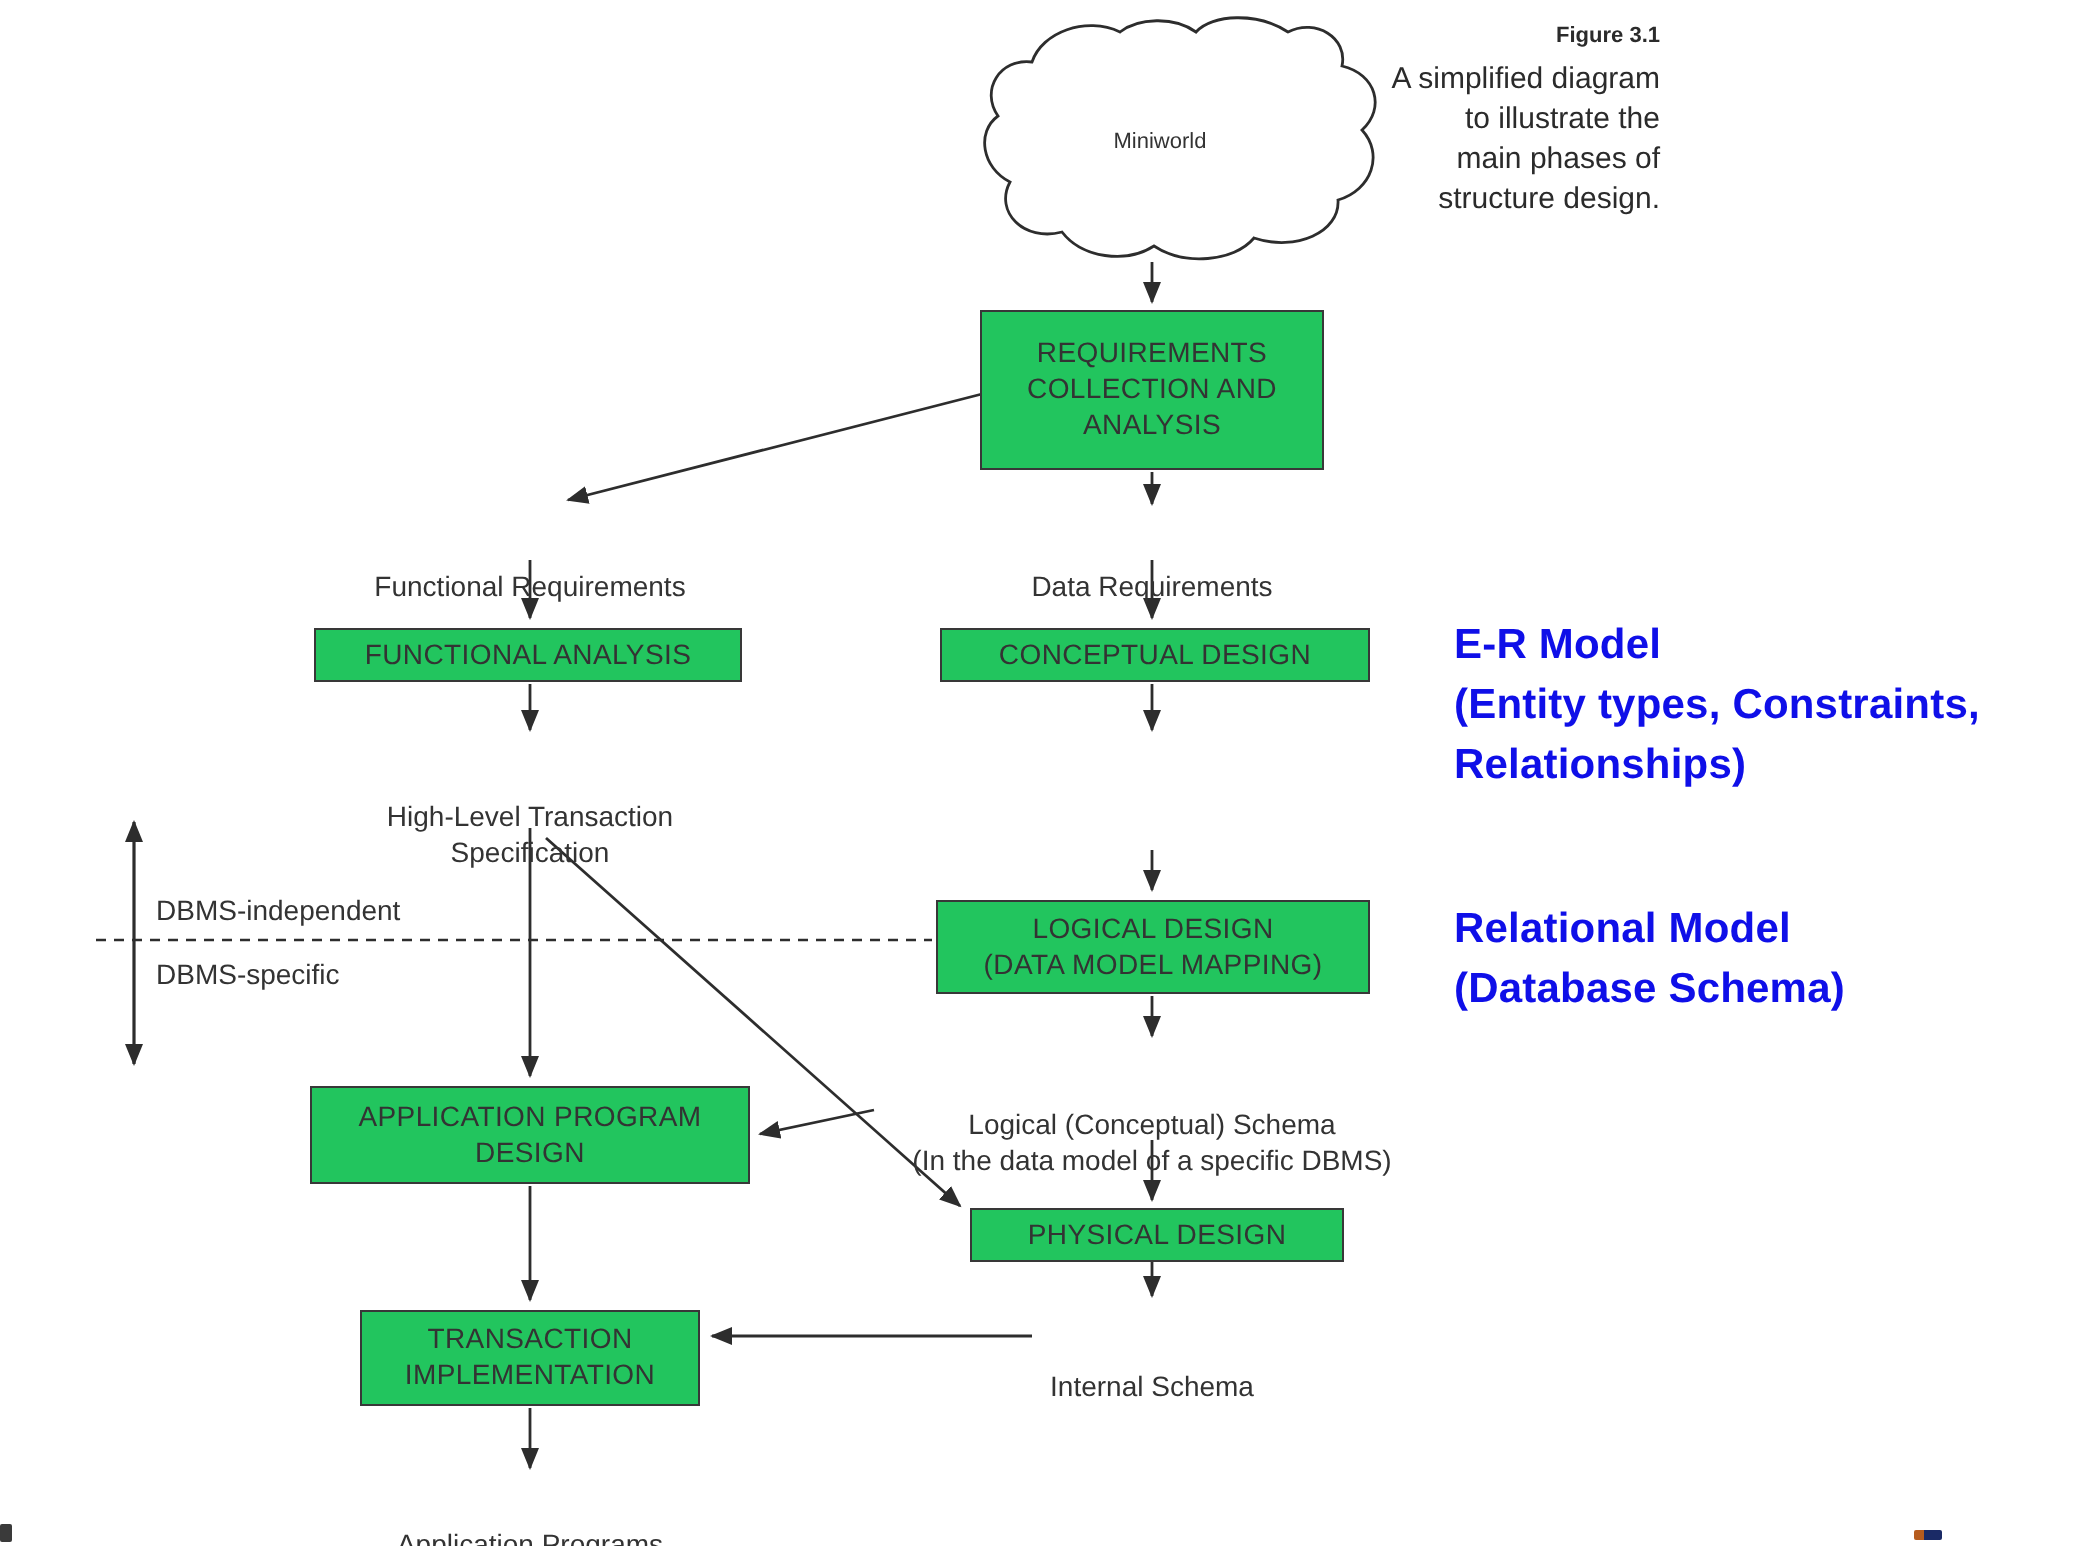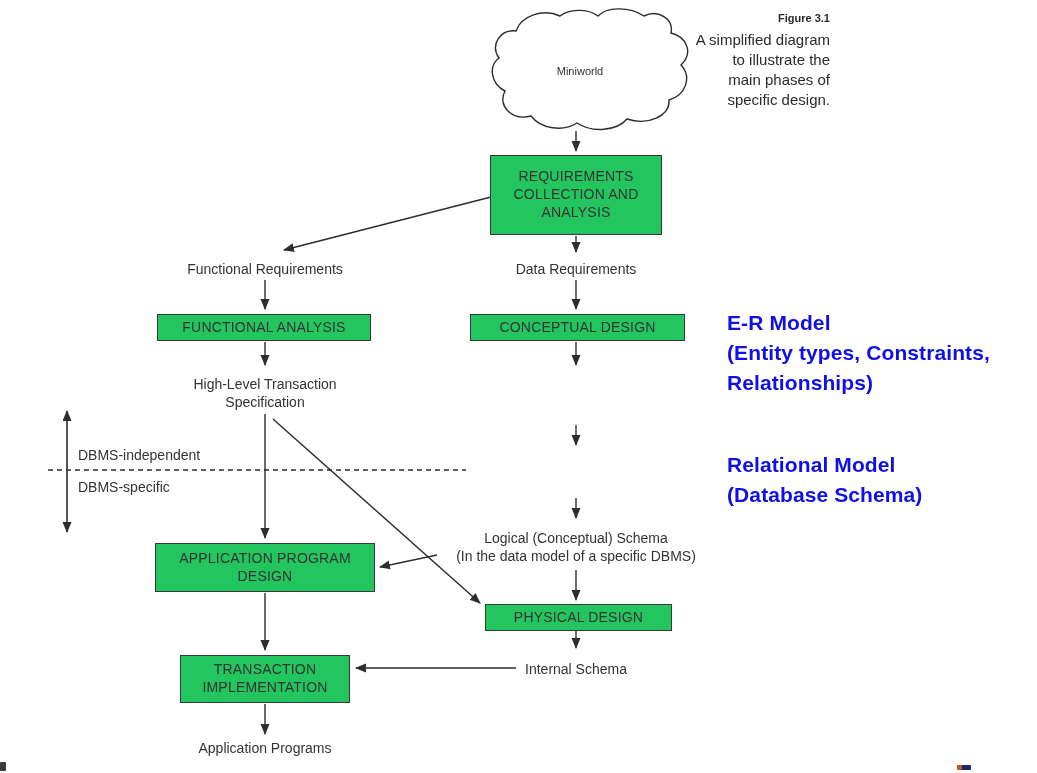--- a/index.html
+++ b/index.html
@@ -23,21 +23,21 @@
     white-space:pre-line;
     color:#333;
     box-sizing:border-box;
   }
   .lbl{
     position:absolute;z-index:2;
     font-size:14px;line-height:1.3;
     text-align:center;white-space:pre-line;color:#333;
   }
   .lbl.left{text-align:left;transform:none;}
-  .center{transform:translateX(-50%);}
+  .center{transform:translateX(-50%);margin-top:24px;}
   .caption{
     position:absolute;z-index:2;right:207px;top:8px;
     text-align:right;font-size:15px;line-height:20px;color:#2b2b2b;
   }
   .caption .cap-title{font-weight:700;font-size:11px;margin-bottom:2px;}
   .blue{
     position:absolute;z-index:2;left:727px;
     color:#0f0fe8;font-weight:700;
     font-size:21px;line-height:30px;
     white-space:pre-line;letter-spacing:.1px;
@@ -89,30 +89,32 @@
 
     <line x1="67" y1="411" x2="67" y2="532" stroke="#2d2d2d" stroke-width="1.6" marker-start="url(#ah)" marker-end="url(#ah)"></line>
     <line x1="48" y1="470" x2="466" y2="470" stroke="#2d2d2d" stroke-width="1.3" stroke-dasharray="5 4"></line>
   </svg>
 
   <div class="caption">
     <div class="cap-title">Figure 3.1</div>
     <div>A simplified diagram</div>
     <div>to illustrate the</div>
     <div>main phases of</div>
-    <div>specific design.</div>
+    <div>structure design.</div>
   </div>
 
   <div class="cloud-label">Miniworld</div>
 
   <div class="node" style="left:490px;top:155px;width:172px;height:80px;">REQUIREMENTS
 COLLECTION AND
 ANALYSIS</div>
   <div class="node" style="left:157px;top:314px;width:214px;height:27px;">FUNCTIONAL ANALYSIS</div>
   <div class="node" style="left:470px;top:314px;width:215px;height:27px;">CONCEPTUAL DESIGN</div>
+  <div class="node" style="left:468px;top:450px;width:217px;height:47px;">LOGICAL DESIGN
+(DATA MODEL MAPPING)</div>
   <div class="node" style="left:155px;top:543px;width:220px;height:49px;">APPLICATION PROGRAM
 DESIGN</div>
   <div class="node" style="left:485px;top:604px;width:187px;height:27px;">PHYSICAL DESIGN</div>
   <div class="node" style="left:180px;top:655px;width:170px;height:48px;">TRANSACTION
 IMPLEMENTATION</div>
 
   <div class="lbl center" style="left:265px;top:260px;">Functional Requirements</div>
   <div class="lbl center" style="left:576px;top:260px;">Data Requirements</div>
   <div class="lbl center" style="left:265px;top:375px;">High-Level Transaction
 Specification</div>

